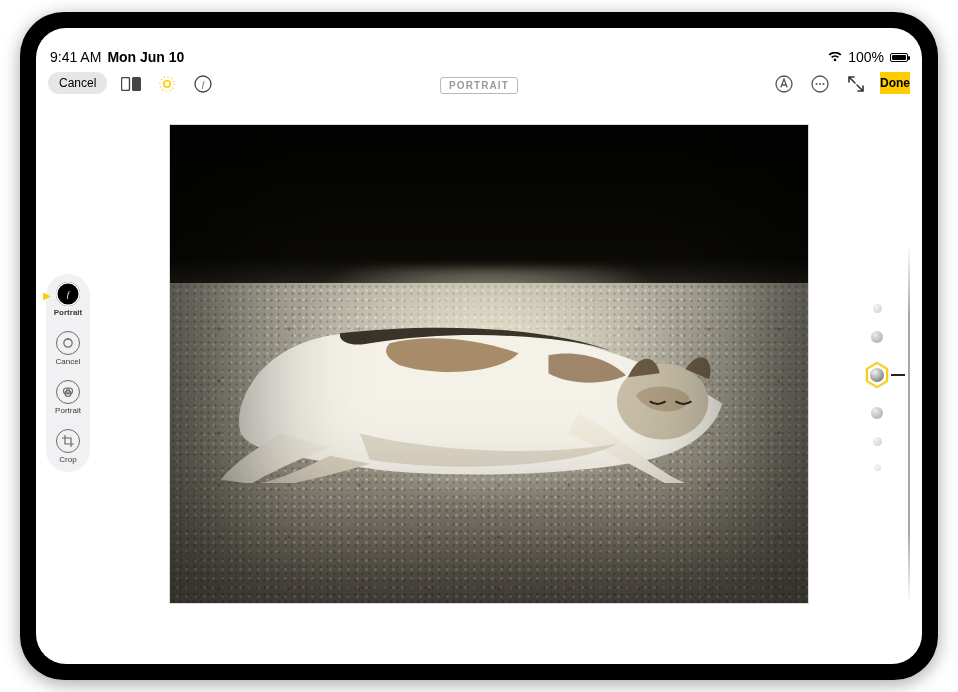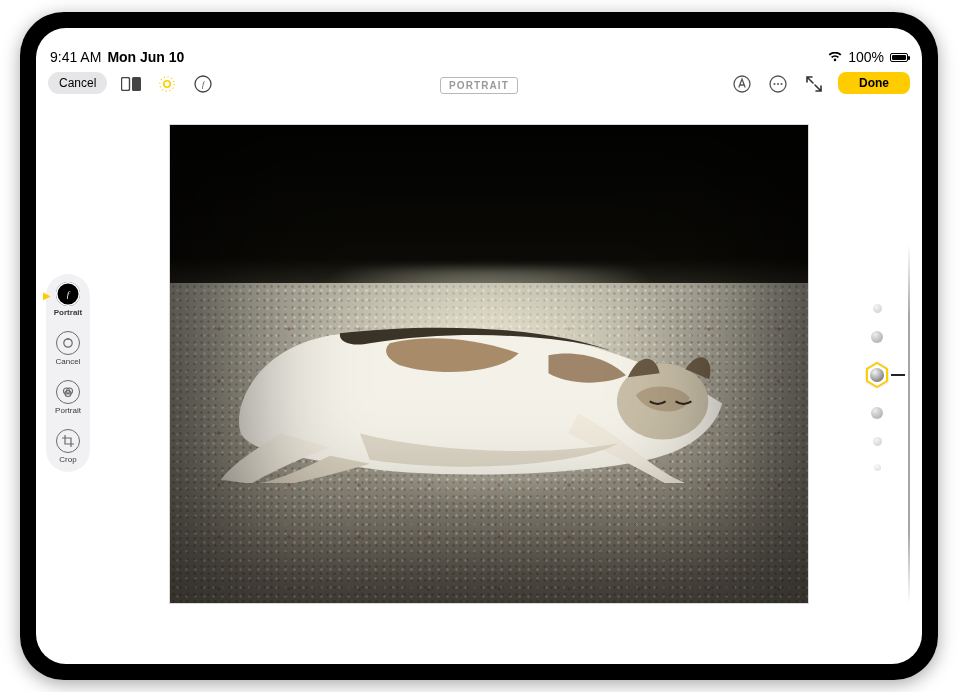--- a/index.html
+++ b/index.html
@@ -23,21 +23,21 @@
   .batt-body { width:18px; height:9px; border:1px solid #000; border-radius:2px; position:relative; }
   .batt-body::after { content:""; position:absolute; right:-3px; top:2px; width:2px; height:4px; background:#000; border-radius:1px;}
   .batt-fill { position:absolute; left:1px; top:1px; bottom:1px; right:1px; background:#000; border-radius:1px;}
 
   
   .toolbar { display:flex; align-items:center; justify-content:space-between; height:34px; padding:0 12px; }
   .tb-group { display:flex; align-items:flex-start; gap:12px; }
   .tb-center { position:absolute; left:50%; transform:translateX(-50%); }
 
   .btn-cancel { background:#e6e6e8; color:#000; font-size:12px; font-weight:500; border:none; border-radius:12px; padding:4px 11px; cursor:pointer; }
-  .btn-done   { background:#ffcc00; color:#000; font-size:12px; font-weight:600; border:none; border-radius:8px; padding:4px 21px; cursor:pointer; }
+  .btn-done   { background:#ffcc00; color:#000; font-size:12px; font-weight:600; border:none; border-radius:0; padding:4px 0; cursor:pointer; }
 
   .icon-btn { width:24px; height:24px; display:flex; align-items:center; justify-content:center; border:none; background:transparent; cursor:pointer; color:#444; }
   .icon-btn.active { color:#ffcc00; }
   .icon-btn svg { display:block; }
 
   .portrait-badge { border:1.5px solid #b8b8b8; color:#9a9a9a; font-size:10px; font-weight:600; letter-spacing:1.1px; padding:2px 8px; border-radius:3px; background:#fff; }
 
   
   .main { position:absolute; top:56px; left:0; right:0; bottom:0; }
 

